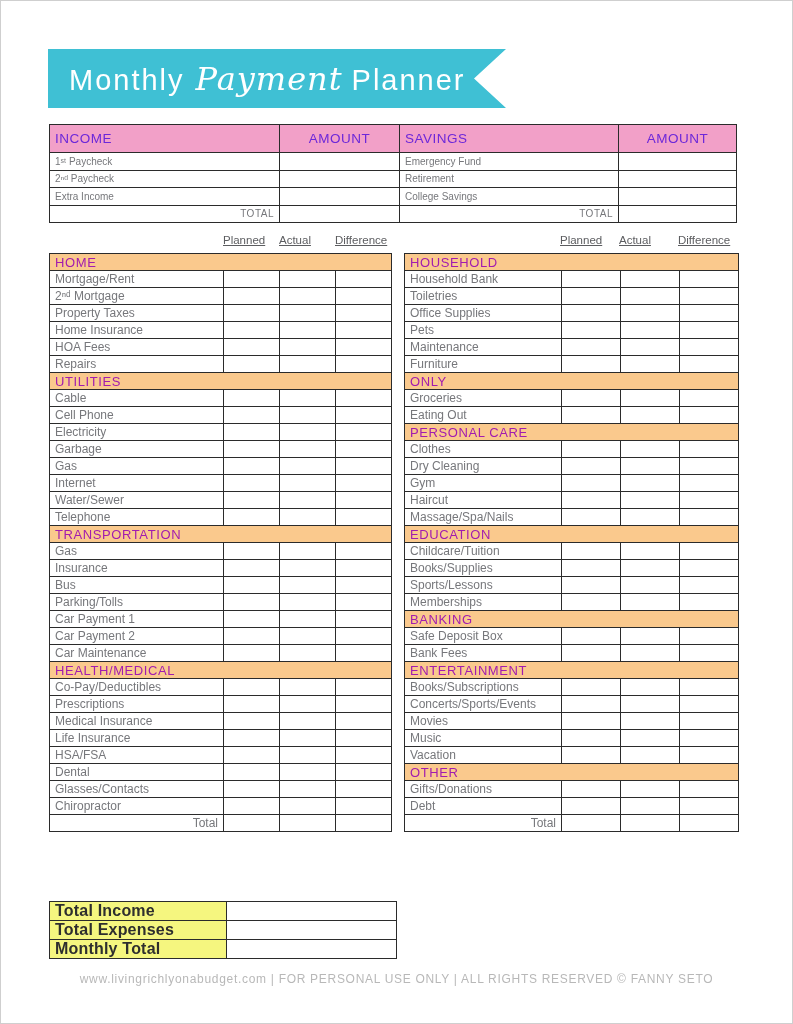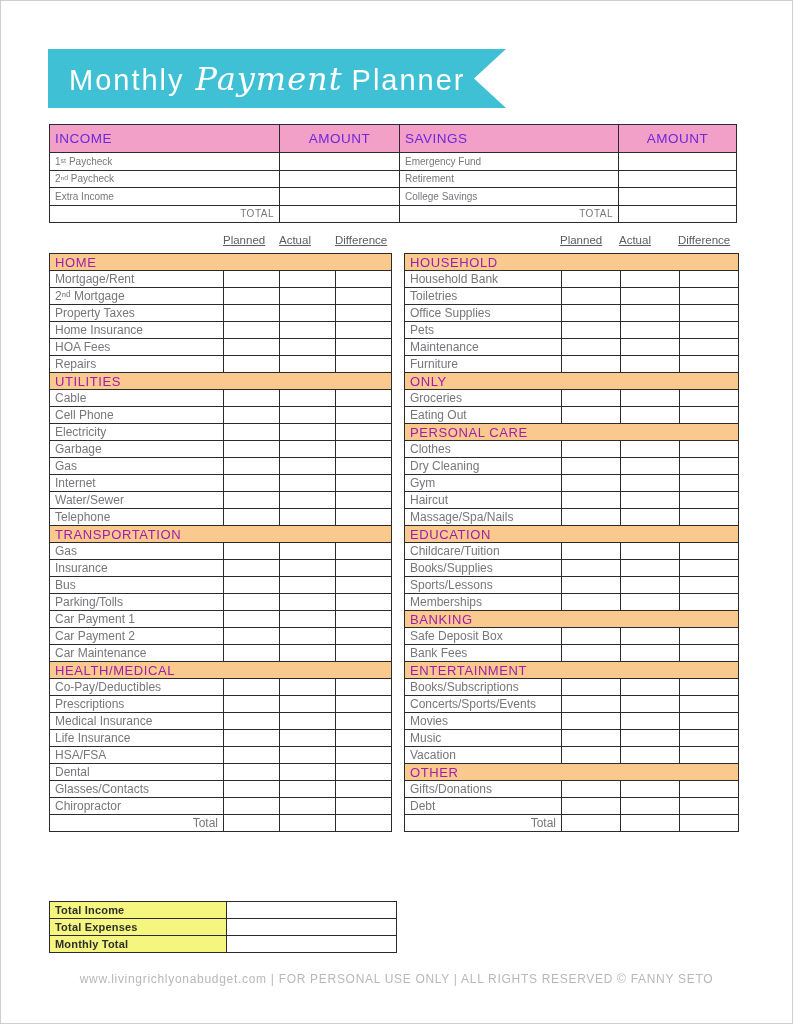--- a/index.html
+++ b/index.html
@@ -57,21 +57,21 @@
   .main-table.left{left:48px;width:342px;}
   .main-table.right{left:403px;width:334px;}
   .main-table td{height:17px;font-size:12px;color:#76777b;}
   .main-table td.section{
     background:var(--section-orange);color:#a21caf;
     font-size:13px;letter-spacing:.6px;
   }
   .main-table td.total{text-align:right;}
   
   .summary-table{position:absolute;left:48px;top:900px;width:347px;}
-  .summary-table td{height:17px;font-size:11px;color:#76777b;}
+  .summary-table td{height:17px;font-size:16px;color:#76777b;}
   .summary-table td.label{
     background:var(--summary-yellow);font-weight:bold;color:#2e2e2e;
     letter-spacing:.2px;
   }
   
   .footer{
     position:absolute;left:0;top:971px;width:100%;text-align:center;
     font-size:12px;letter-spacing:.7px;color:#b8b8b8;
   }
 </style>

